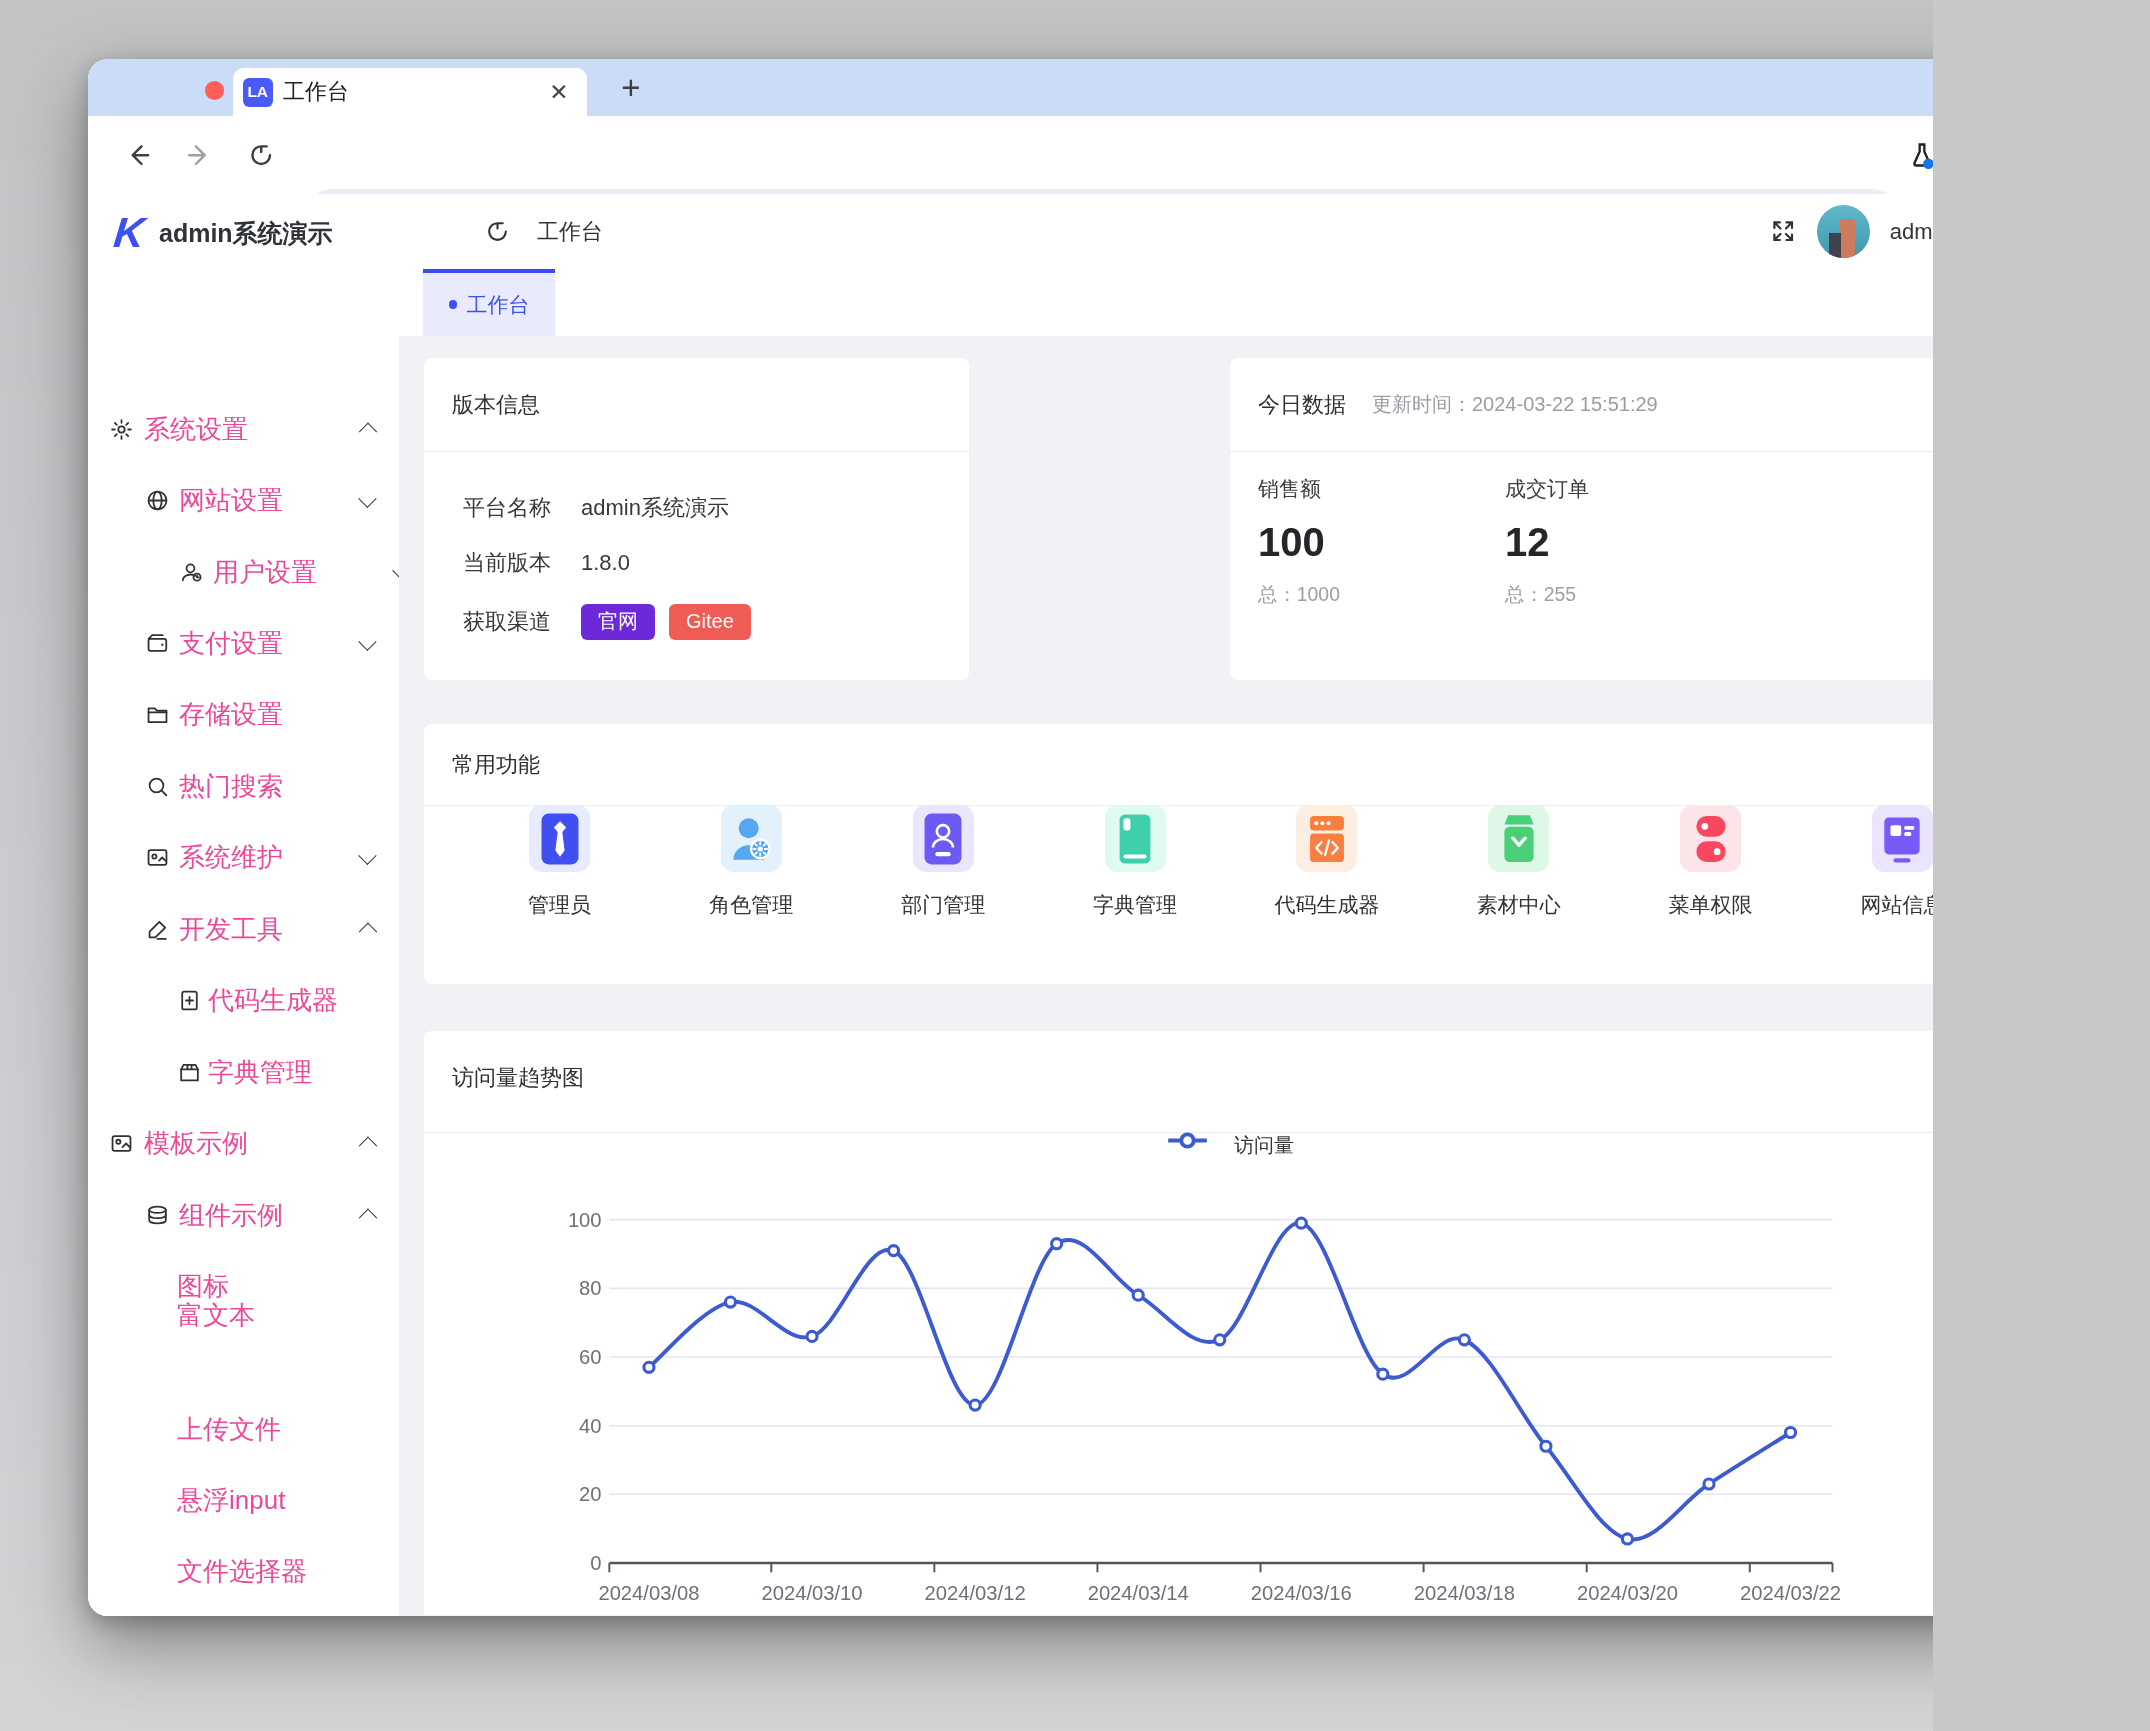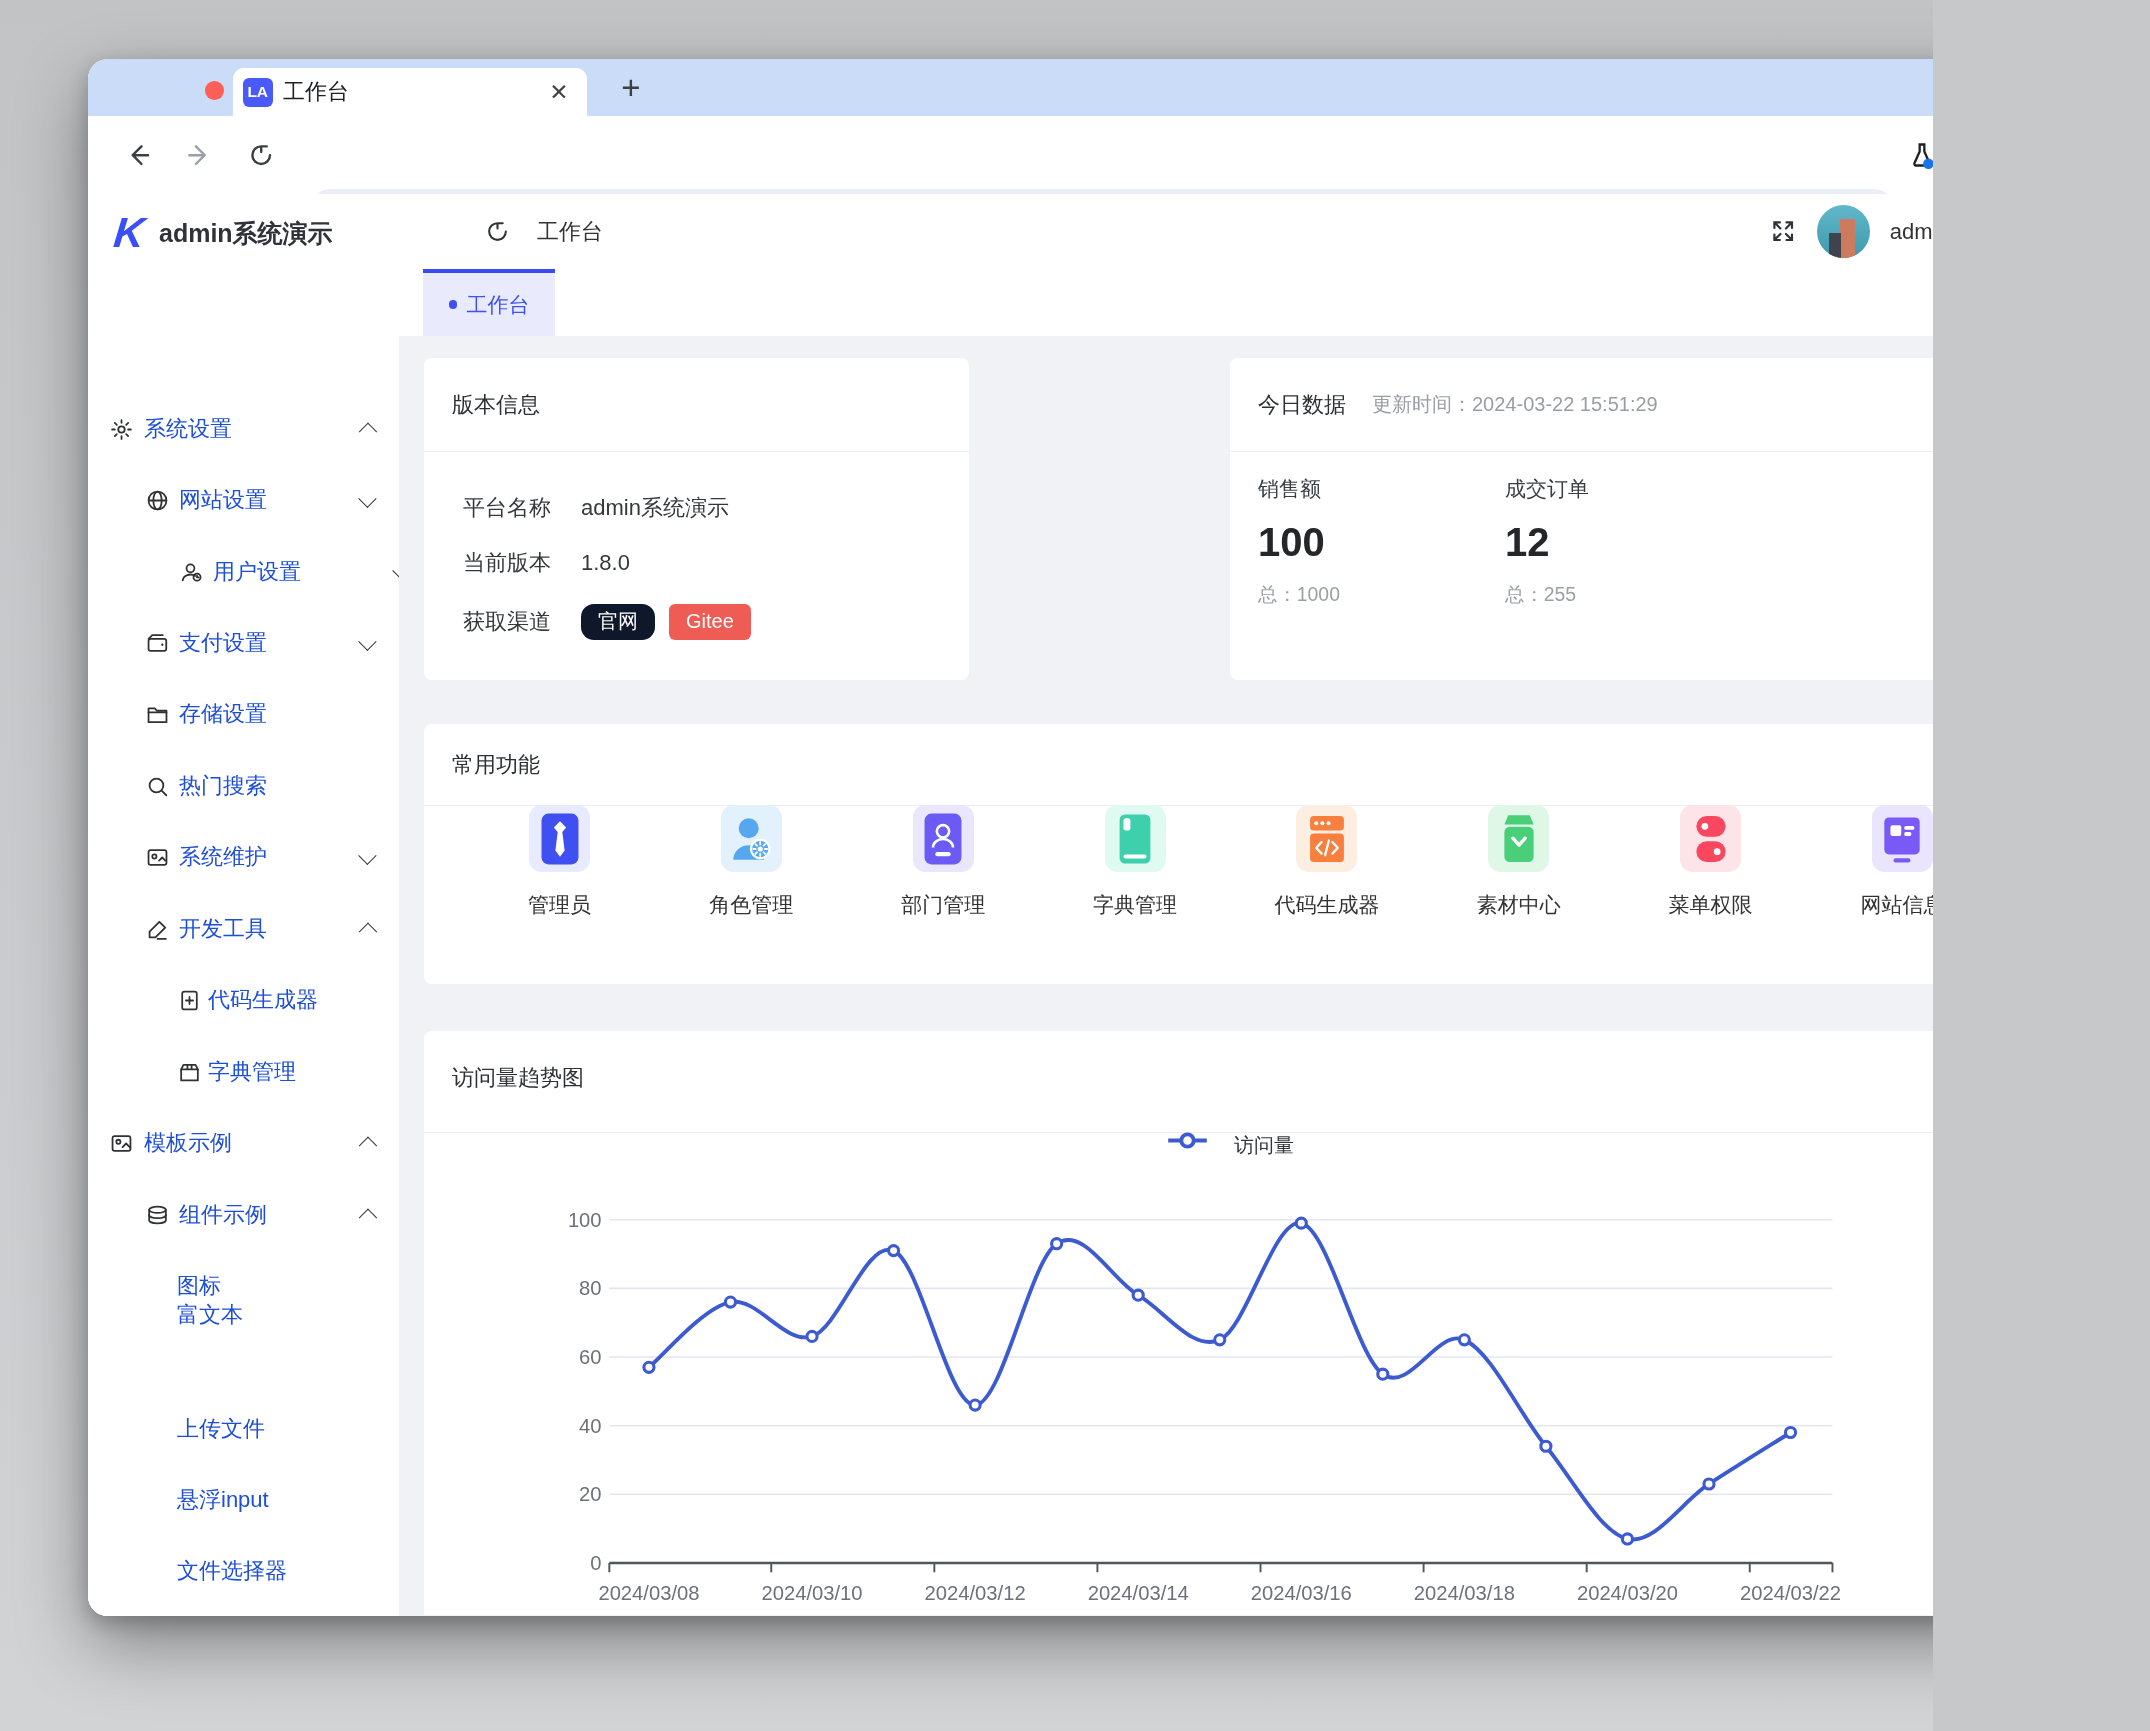--- a/index.html
+++ b/index.html
@@ -18,21 +18,21 @@
   .tbi{position:absolute;top:0;height:78px;display:flex;align-items:center;justify-content:center;width:47px;}
   .urlbar{position:absolute;left:220px;top:73px;width:1588px;height:47px;border-radius:23px;background:#e9eef9;display:flex;align-items:center;}
   .urltext{margin-left:61px;font-size:22px;color:#202124;letter-spacing:0.2px;}
   .avatarbtn{position:absolute;left:1869px;top:79px;width:34px;height:34px;border-radius:50%;background:#cfe0fc;display:flex;align-items:center;justify-content:center;}
   
   .app{position:absolute;left:0;top:135px;width:1975px;height:1422px;background:#fff;}
   .sidebar{position:absolute;left:0;top:0;width:311px;height:1422px;background:#fff;border-right:0.8px solid #e9edf3;}
   .slogo{position:absolute;left:19.4px;top:17px;width:44px;height:44px;display:flex;align-items:center;justify-content:center;}
   .slogo span{font-size:42px;font-weight:800;font-style:italic;color:#3b4ff7;transform:skewX(-6deg);}
   .stitle{position:absolute;left:71px;top:17px;height:44px;display:flex;align-items:center;font-size:25px;font-weight:600;color:#2f3238;}
-  .mitem{position:absolute;left:0;width:311px;height:34px;display:flex;align-items:center;color:#1d4ed8;font-size:22px;}
+  .mitem{position:absolute;left:0;width:311px;height:34px;display:flex;align-items:center;color:#ec4899;font-size:26px;}
   .mitem .micon{position:absolute;}
   .mitem .mlabel{position:absolute;white-space:nowrap;}
   .lv1 .micon{left:21px;} .lv1 .mlabel{left:56px;}
   .lv2 .micon{left:57px;} .lv2 .mlabel{left:91px;}
   .lv3 .micon{left:89px;} .lv3 .mlabel{left:120px;}
   .lv3.noicon .mlabel{left:89px;}
   .chev{position:absolute;left:273px;width:12.4px;height:12.4px;border-left:1.9px solid #33363c;border-bottom:1.9px solid #33363c;}
   .chev.down{transform:rotate(-45deg);top:8.5px;}
   .chev.up{transform:rotate(135deg);top:13.2px;}
   .main{position:absolute;left:311px;top:0;width:1664px;height:1422px;background:#f0f2f5;}
@@ -311,21 +311,21 @@
 
           <div class="card" style="left:25px;top:22px;width:545px;height:322px">
             <div class="ctitle">版本信息</div>
             <div class="cdiv"></div>
             <div class="vrow" style="top:131px">平台名称</div>
             <div class="vval" style="top:131px">admin系统演示</div>
             <div class="vrow" style="top:186px">当前版本</div>
             <div class="vval" style="top:186px">1.8.0</div>
             <div class="vrow" style="top:245px">获取渠道</div>
             <div class="vval" style="top:245px">
-              <span class="btn" id="btn-official" style="background: #0f172a; border-radius: 13px;">官网</span>
+              <span class="btn" id="btn-official" style="background: #6d28d9;">官网</span>
               <span class="btn" id="btn-gitee" style="background: rgb(238, 92, 85);">Gitee</span>
             </div>
           </div>
 
           <div class="card" style="left:831px;top:22px;width:1040px;height:322px">
             <div class="ctitle">今日数据</div>
             <div style="position:absolute;left:142px;top:0;height:93px;display:flex;align-items:center;font-size:20px;color:#9a9ea4">更新时间：2024-03-22 15:51:29</div>
             <div class="cdiv"></div>
             <div class="stat" style="left:28px">
                 <div class="sl">销售额</div>

